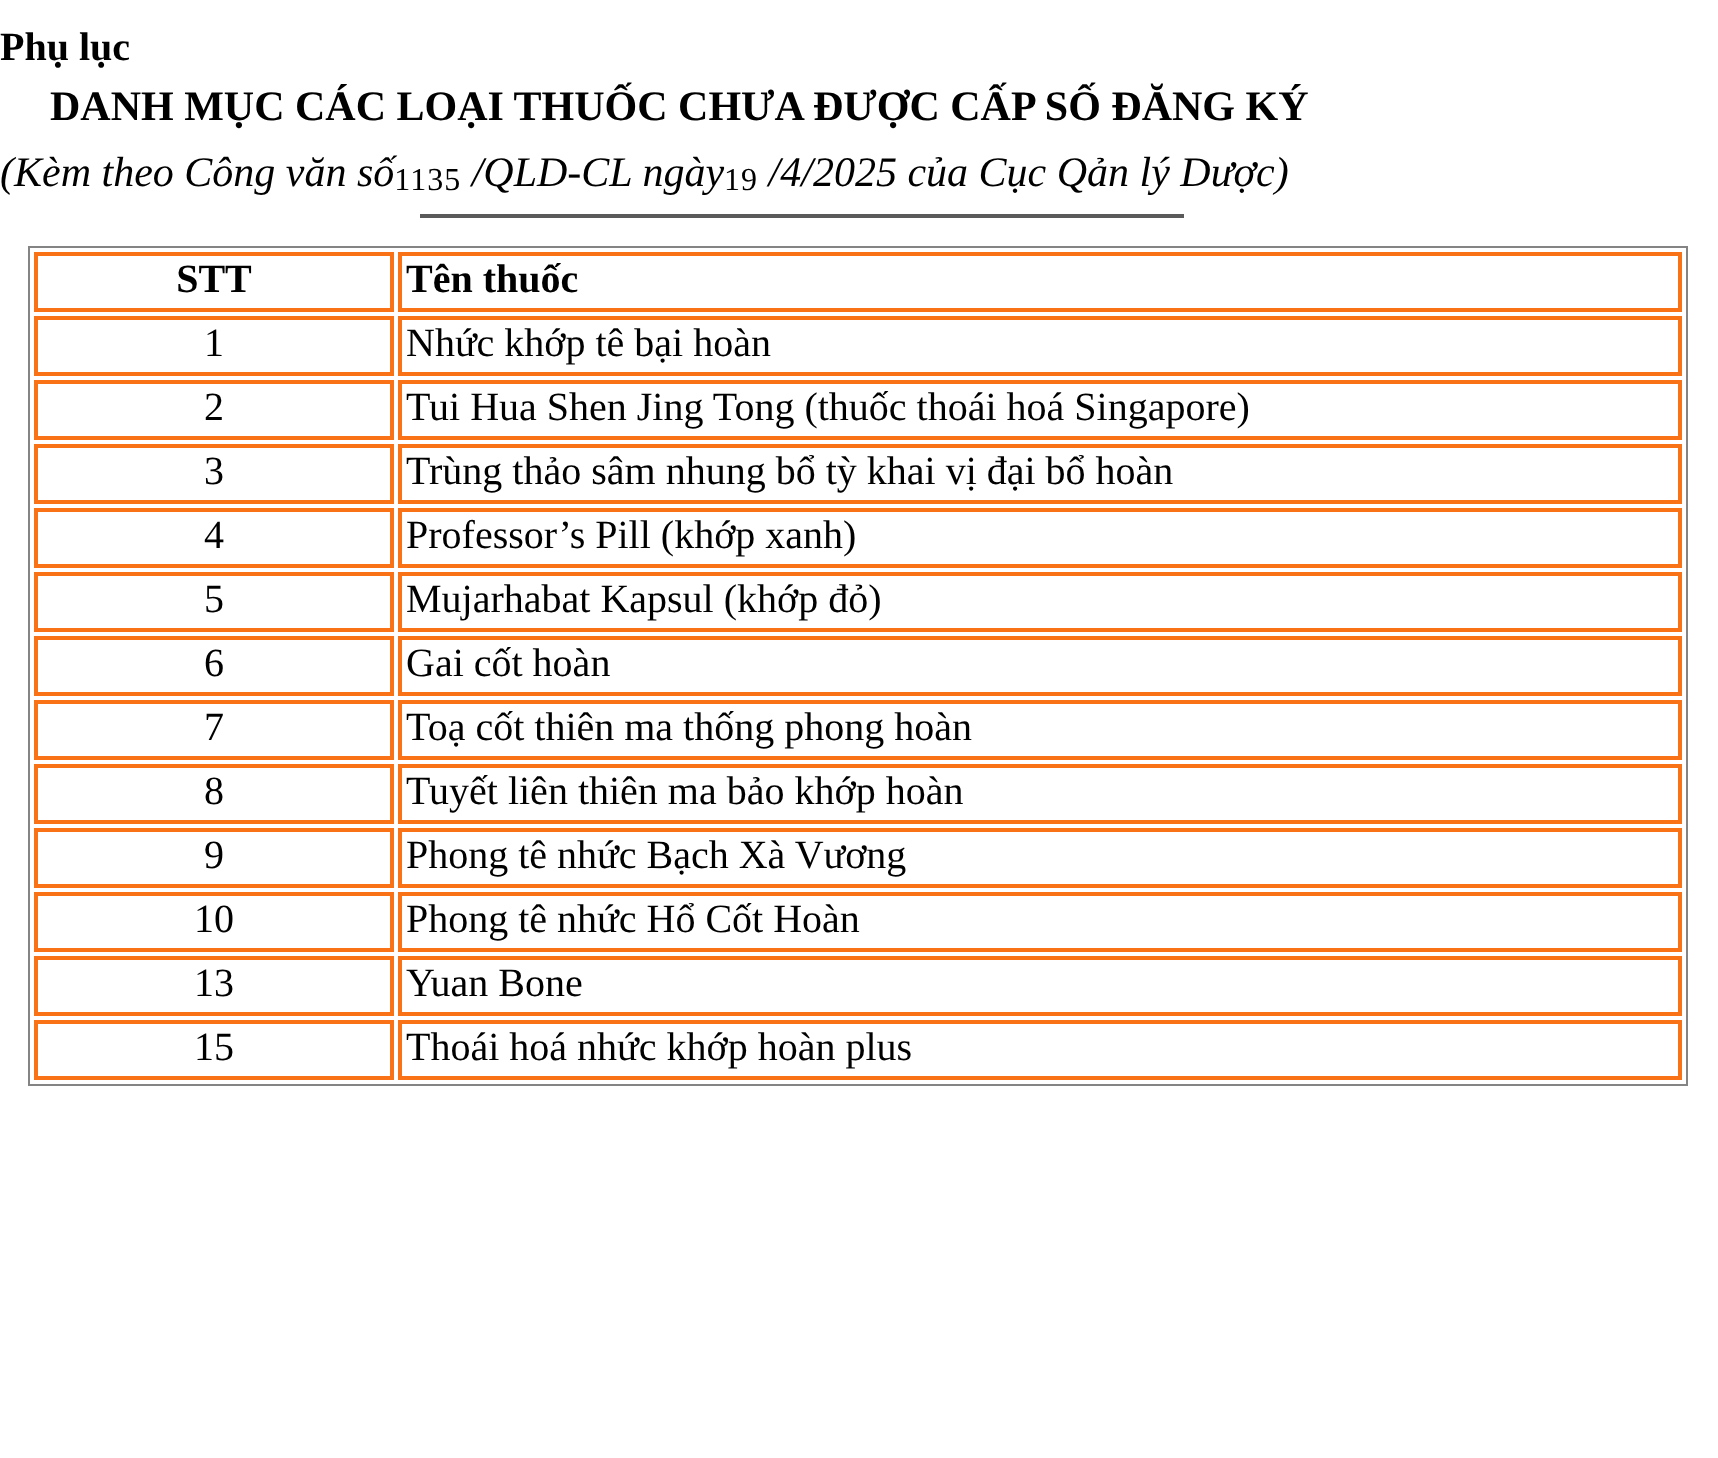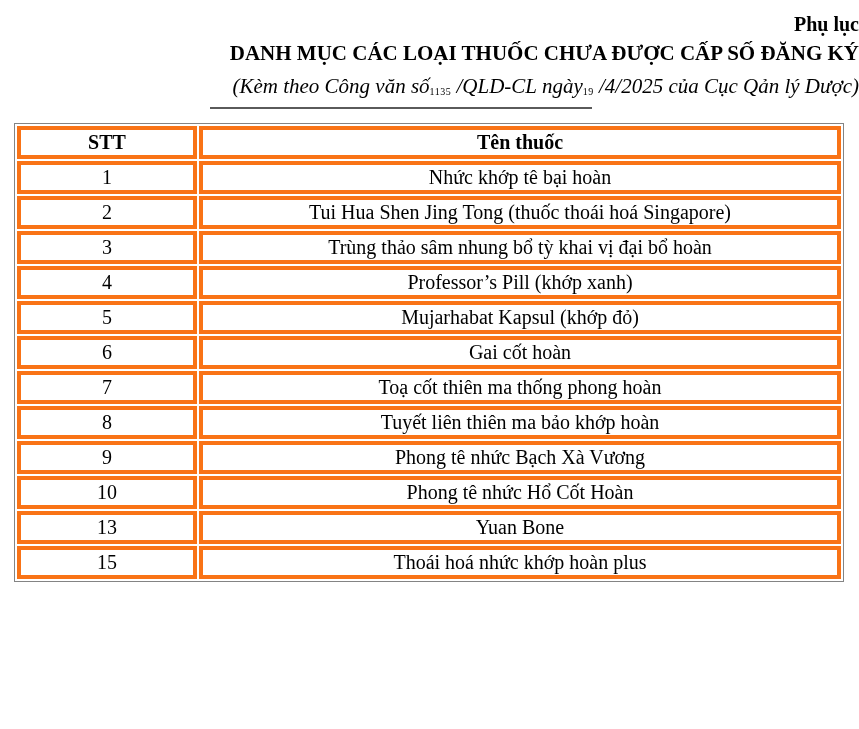--- a/index.html
+++ b/index.html
@@ -7,21 +7,21 @@
     margin: 0;
     padding: 0;
     background: #ffffff;
     width: 859px;
     height: 729px;
     font-family: "Liberation Serif", "DejaVu Serif", serif;
     color: #000000;
     overflow: hidden;
   }
   .header {
-    text-align: right;
+    text-align: left;
     padding-top: 12px;
     line-height: 1.25;
   }
   .appendix-label {
     font-size: 20px;
     font-weight: bold;
   }
   .doc-title {
     font-size: 21px;
     font-weight: bold;
@@ -29,21 +29,21 @@
     white-space: nowrap;
     padding-left: 25px;
   }
   .doc-subtitle {
     font-size: 21px;
     font-style: italic;
     margin-top: 7px;
     white-space: nowrap;
   }
   .doc-subtitle .inline-num {
-    font-size: 10px;
+    font-size: 16px;
     font-style: normal;
     position: relative;
     top: 2px;
     letter-spacing: 0.5px;
   }
   .title-underline {
     width: 382px;
     height: 2px;
     background: #5a5a5a;
     margin: 7px auto 0;
@@ -53,38 +53,38 @@
   table.drug-table {
     margin: 14px 0 0 14px;
     width: 830px;
     border-collapse: separate;
     border-spacing: 2px;
     border: 1px solid #848484;
     background: #ffffff;
     table-layout: fixed;
   }
   .drug-table th, .drug-table td {
-    border: 4px solid #f97316;
+    border: 2px solid #f97316;
     font-size: 20px;
     height: 30px;
     padding: 1px 2px;
     vertical-align: middle;
     overflow: hidden;
     white-space: nowrap;
     margin-top: 20px;
   }
   .drug-table .col-stt  { width: 180px; }
   .drug-table th.stt, .drug-table td.stt {
     text-align: center;
   }
   .drug-table th {
     font-weight: bold;
   }
   .drug-table th.name, .drug-table td.name {
-    text-align: center;
+    text-align: left;
   }
 </style>
 </head>
 <body>
 
 <div class="header">
   <div class="appendix-label">Phụ lục</div>
   <div class="doc-title">DANH MỤC CÁC LOẠI THUỐC CHƯA ĐƯỢC CẤP SỐ ĐĂNG KÝ</div>
   <div class="doc-subtitle"><span>(Kèm theo Công văn số</span><span class="inline-num">1135</span><span> /QLD-CL ngày</span><span class="inline-num">19</span><span> /4/2025 của Cục Qản lý Dược)</span></div>
   <div class="title-underline"></div>

